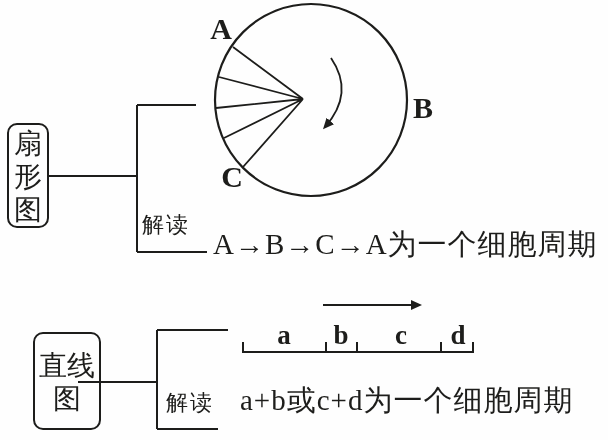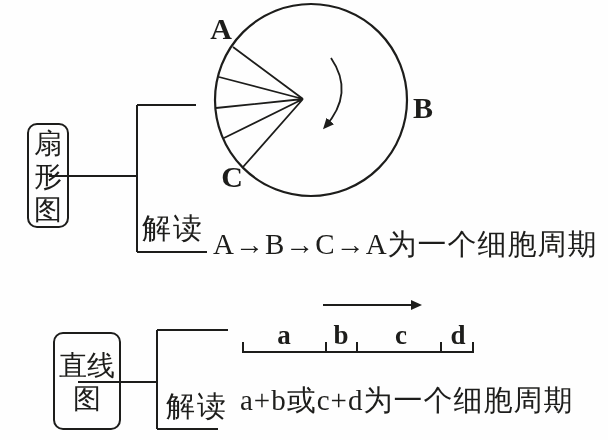--- a/index.html
+++ b/index.html
@@ -35,26 +35,25 @@
     color: #1d1d1b;
     font-size: 28px;
     line-height: 33px;
     text-align: center;
     word-break: break-all;
     display: flex;
     align-items: center;
     justify-content: center;
     padding-top: 1px;
     font-family: "Liberation Serif", "DejaVu Serif", serif;
-    margin-left: 20px;
   }
   .fan-box  { left: 7px;  top: 123px; width: 42px; height: 105px; }
   .line-box { left: 33px; top: 332px; width: 68px; height: 98px; }
 
-  .jiedu { font-size: 29px; letter-spacing: 2px; }
+  .jiedu { font-size: 22px; letter-spacing: 2px; }
   .jiedu-top    { left: 142px; top: 214px; }
   .jiedu-bottom { left: 166px; top: 392px; }
 
   .main-text { font-size: 29px; font-weight: normal; letter-spacing: 1px; }
   .top-text    { left: 213px; top: 230px; }
   .bottom-text { left: 240px; top: 386px; }
 
   .cap { font-size: 30px; font-weight: bold; transform: translateX(-50%); }
   .label-A { left: 221px; top: 14px; }
   .label-B { left: 423px; top: 93px; }

